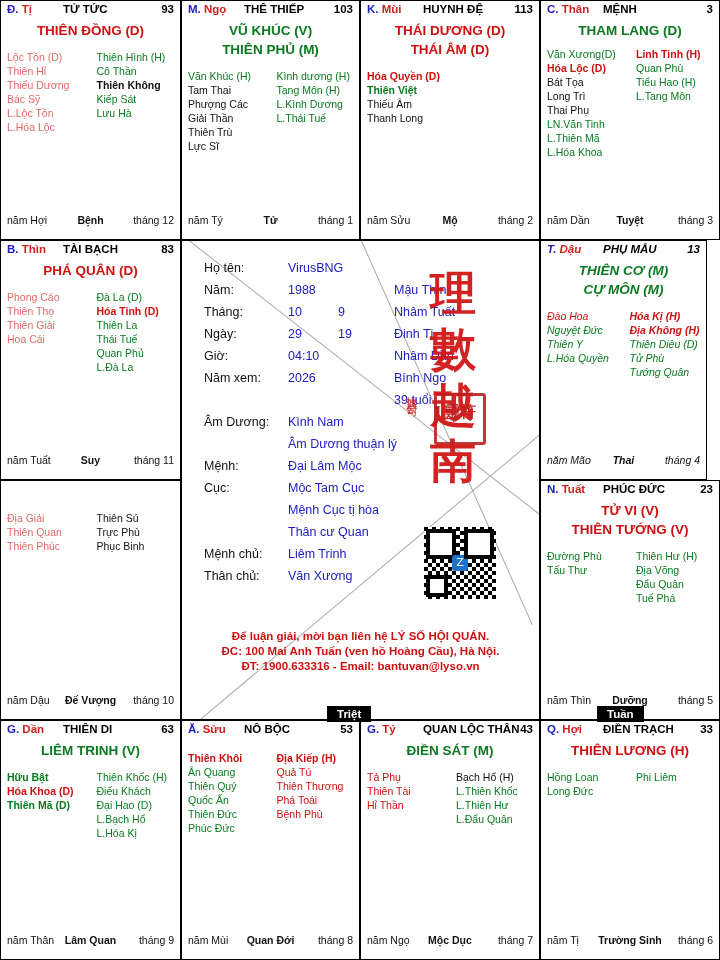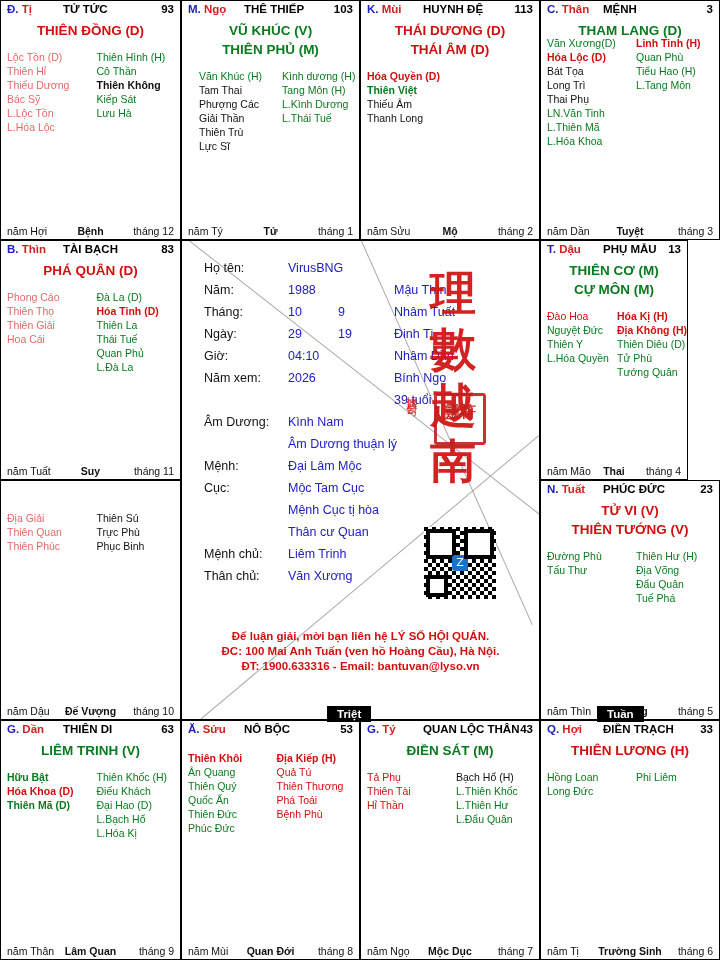--- a/index.html
+++ b/index.html
@@ -64,21 +64,21 @@
     line-height: 14px;
     white-space: nowrap;
   }
   .s-red { color: #d01010; }
   .s-green { color: #0a7a20; }
   .s-black { color: #111; }
   .s-pink { color: #e06a6a; }
   .bold { font-weight: bold; }
   .footer {
     position: absolute;
-    bottom: 0; left: 0; right: 0;
+    bottom: 11px; left: 0; right: 0;
     height: 14px;
     font-size: 10.5px;
     color: #111;
   }
   .footer .fl { position: absolute; left: 6px; }
   .footer .fc { position: absolute; left: 50%; transform: translateX(-50%); font-weight: bold; }
   .footer .fr { position: absolute; right: 6px; }
 
   
   #center {
@@ -228,21 +228,21 @@
         </div>
       </div>
       <div class="cell" style="left: 181px; top: 0px; width: 179px; height: 240px;">
         <div class="cell-head">
           <span class="chi"><span class="stem">M. </span><span>Ngọ</span></span>
           <span class="cung">THÊ THIẾP</span>
           <span class="num">103</span>
         </div>
         <div class="maj green" style="top: 22px;">VŨ KHÚC (V)</div>
         <div class="maj green" style="top: 41px;">THIÊN PHỦ (M)</div>
-        <div class="starcols" style="top: 68px; padding-left: 11px;">
+        <div class="starcols" style="top: 68px;">
           <div class="starcol">
             <div class="star s-green">Văn Khúc (H)</div>
             <div class="star s-black">Tam Thai</div>
             <div class="star s-black">Phượng Các</div>
             <div class="star s-black">Giải Thần</div>
             <div class="star s-black">Thiên Trù</div>
             <div class="star s-black">Lực Sĩ</div>
           </div>
           <div class="starcol">
             <div class="star s-green">Kình dương (H)</div>
@@ -280,21 +280,21 @@
           <span class="fr">tháng 2</span>
         </div>
       </div>
       <div class="cell" style="left: 540px; top: 0px; width: 180px; height: 240px;">
         <div class="cell-head">
           <span class="chi"><span class="stem">C. </span><span>Thân</span></span>
           <span class="cung">MỆNH</span>
           <span class="num">3</span>
         </div>
         <div class="maj green" style="top: 22px;">THAM LANG (D)</div>
-        <div class="starcols" style="top: 35px;">
+        <div class="starcols" style="top: 46px;">
           <div class="starcol">
             <div class="star s-green">Văn Xương(D)</div>
             <div class="star s-red bold">Hóa Lộc (D)</div>
             <div class="star s-black">Bát Tọa</div>
             <div class="star s-black">Long Trì</div>
             <div class="star s-black">Thai Phụ</div>
             <div class="star s-green">LN.Văn Tinh</div>
             <div class="star s-green">L.Thiên Mã</div>
             <div class="star s-green">L.Hóa Khoa</div>
           </div>
@@ -333,21 +333,21 @@
             <div class="star s-green">Quan Phủ</div>
             <div class="star s-green">L.Đà La</div>
           </div>
         </div>
         <div class="footer">
           <span class="fl">năm Tuất</span>
           <span class="fc">Suy</span>
           <span class="fr">tháng 11</span>
         </div>
       </div>
-      <div class="cell" style="left: 540px; top: 240px; width: 148px; height: 240px;">
+      <div class="cell" style="left: 540px; top: 240px; width: 167px; height: 240px; font-style: italic;">
         <div class="cell-head">
           <span class="chi"><span class="stem">T. </span><span>Dậu</span></span>
           <span class="cung">PHỤ MẪU</span>
           <span class="num">13</span>
         </div>
         <div class="maj green" style="top: 22px;">THIÊN CƠ (M)</div>
         <div class="maj green" style="top: 41px;">CỰ MÔN (M)</div>
         <div class="starcols" style="top: 68px;">
           <div class="starcol">
             <div class="star s-red">Đào Hoa</div>

